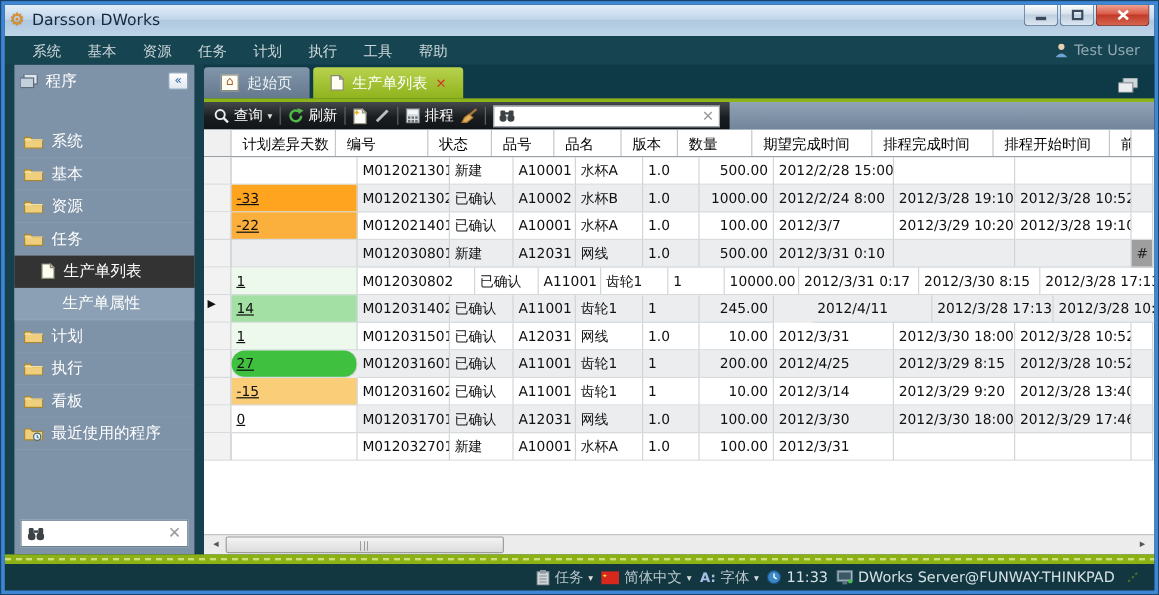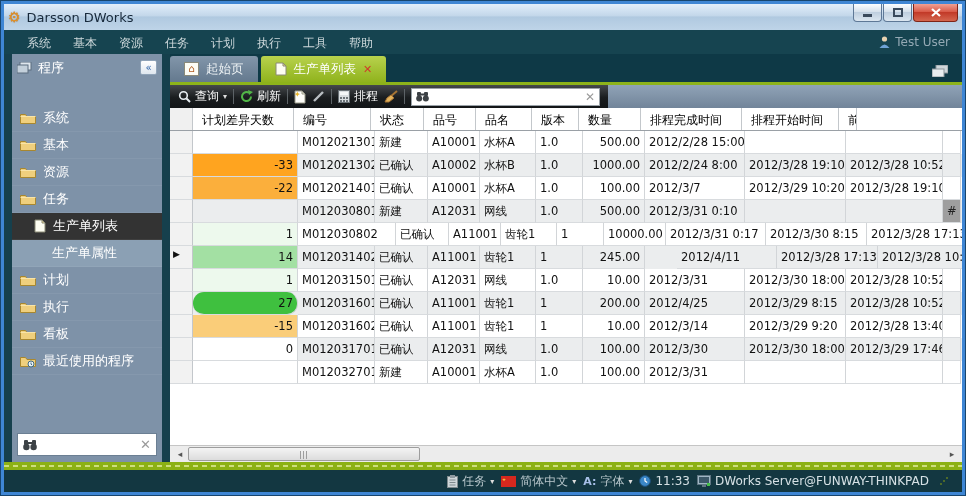--- a/index.html
+++ b/index.html
@@ -66,21 +66,21 @@
   
   .tablewrap{ flex:1; background:#fff; position:relative; overflow:hidden; display:flex; flex-direction:column; }
   .thead{ display:flex; height:23px; border-bottom:1px solid #9aa0a6; flex:none; background:#fff; }
   .th{ font-size:12px; color:#000; padding:4px 2px 0 9px; border-right:1px solid #c3c7cb; overflow:hidden; white-space:nowrap; flex:none; }
   .trow{ display:flex; height:23px; flex:none; }
   .trow.alt{ background:#ebedee; }
   .td{ font-size:11.5px; color:#111; padding:4px 4px 0 4px; border-right:1px solid #d2d5d8; border-bottom:1px solid #d8dbde;
        overflow:hidden; white-space:nowrap; flex:none; }
   .td.sel{ background:#f2f2f2; border-right:1px solid #c3c7cb; padding:3px 0 0 3px; font-size:9px; color:#111; }
   .td.num{ text-align:right; }
-  .td.ctr{ text-align:right; }
+  .td.ctr{ text-align:left;text-decoration:underline; }
   .filler{ flex:1; background:#fff; }
 
   
   .hscroll{ height:17px; flex:none; background:#ececec; border-top:1px solid #c5c5c5; position:relative; }
   .hs-arrow{ position:absolute; top:0; width:16px; height:16px; color:#555; font-size:9px; text-align:center; line-height:16px; }
   .hs-left{ left:2px; } .hs-right{ right:2px; }
   .hs-thumb{ position:absolute; left:18px; top:1px; width:232px; height:14px; background:linear-gradient(#f4f4f4,#dcdcdc);
              border:1px solid #9d9d9d; border-radius:2px; }
   .hs-thumb::after{ content:""; position:absolute; left:50%; top:3px; width:8px; height:8px; margin-left:-4px;
              background:repeating-linear-gradient(90deg,#9d9d9d 0 1px,transparent 1px 3px); }
@@ -369,27 +369,28 @@
             </span>
             <input value="" style="">
             <span class="x">✕</span>
           </span>
         </div>
       </div>
 
       <div class="tablewrap">
         <div class="thead" id="thead">
             <div class="th" style="width: 23px; background: rgb(240, 240, 240); padding-left: 2px;"></div>
-            <div class="th" style="width: 101px;">计划差异天数</div>
+            <div class="th" style="width: 87px;">计划差异天数</div>
             <div class="th" style="width: 77px;">编号</div>
             <div class="th" style="width: 53px;">状态</div>
             <div class="th" style="width: 52px;">品号</div>
             <div class="th" style="width: 56px;">品名</div>
             <div class="th" style="width: 47px;">版本</div>
             <div class="th" style="width: 62px;">数量</div>
+            <div class="th" style="width: 100px;">期望完成时间</div>
             <div class="th" style="width: 101px;">排程完成时间</div>
             <div class="th" style="width: 97px;">排程开始时间</div>
             <div class="th" style="width: 18px;">前</div>
           </div>
         <div id="tbody">
             <div class="trow">
               <div class="td sel" style="width: 23px;"></div>
               <div class="td ctr" style="width: 105px;"></div>
               <div class="td" style="width: 77px;">M012021301</div>
               <div class="td" style="width: 53px;">新建</div>

